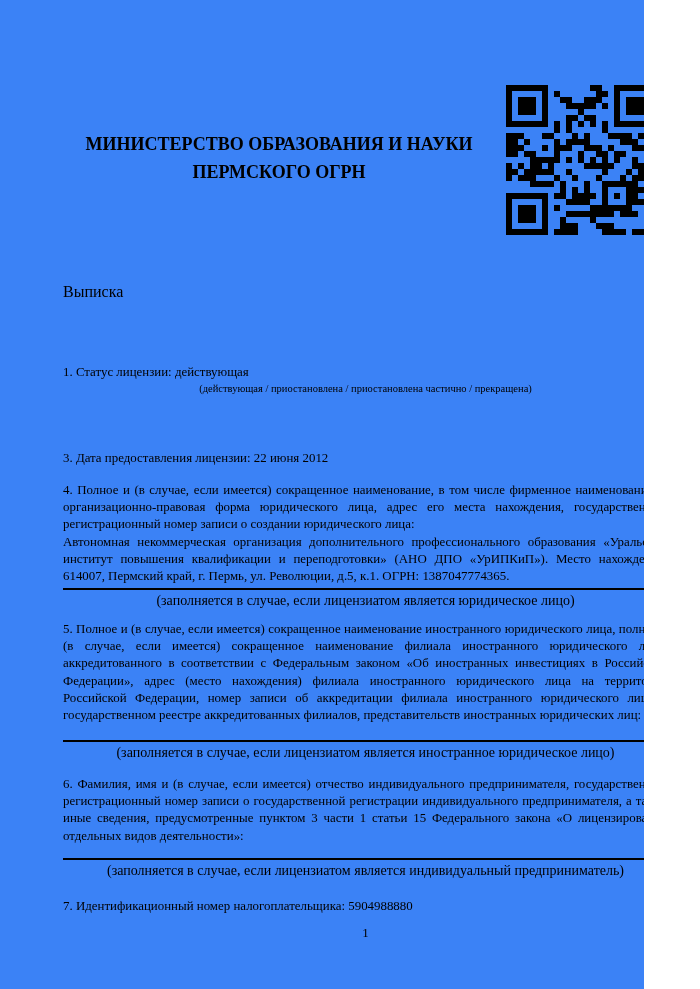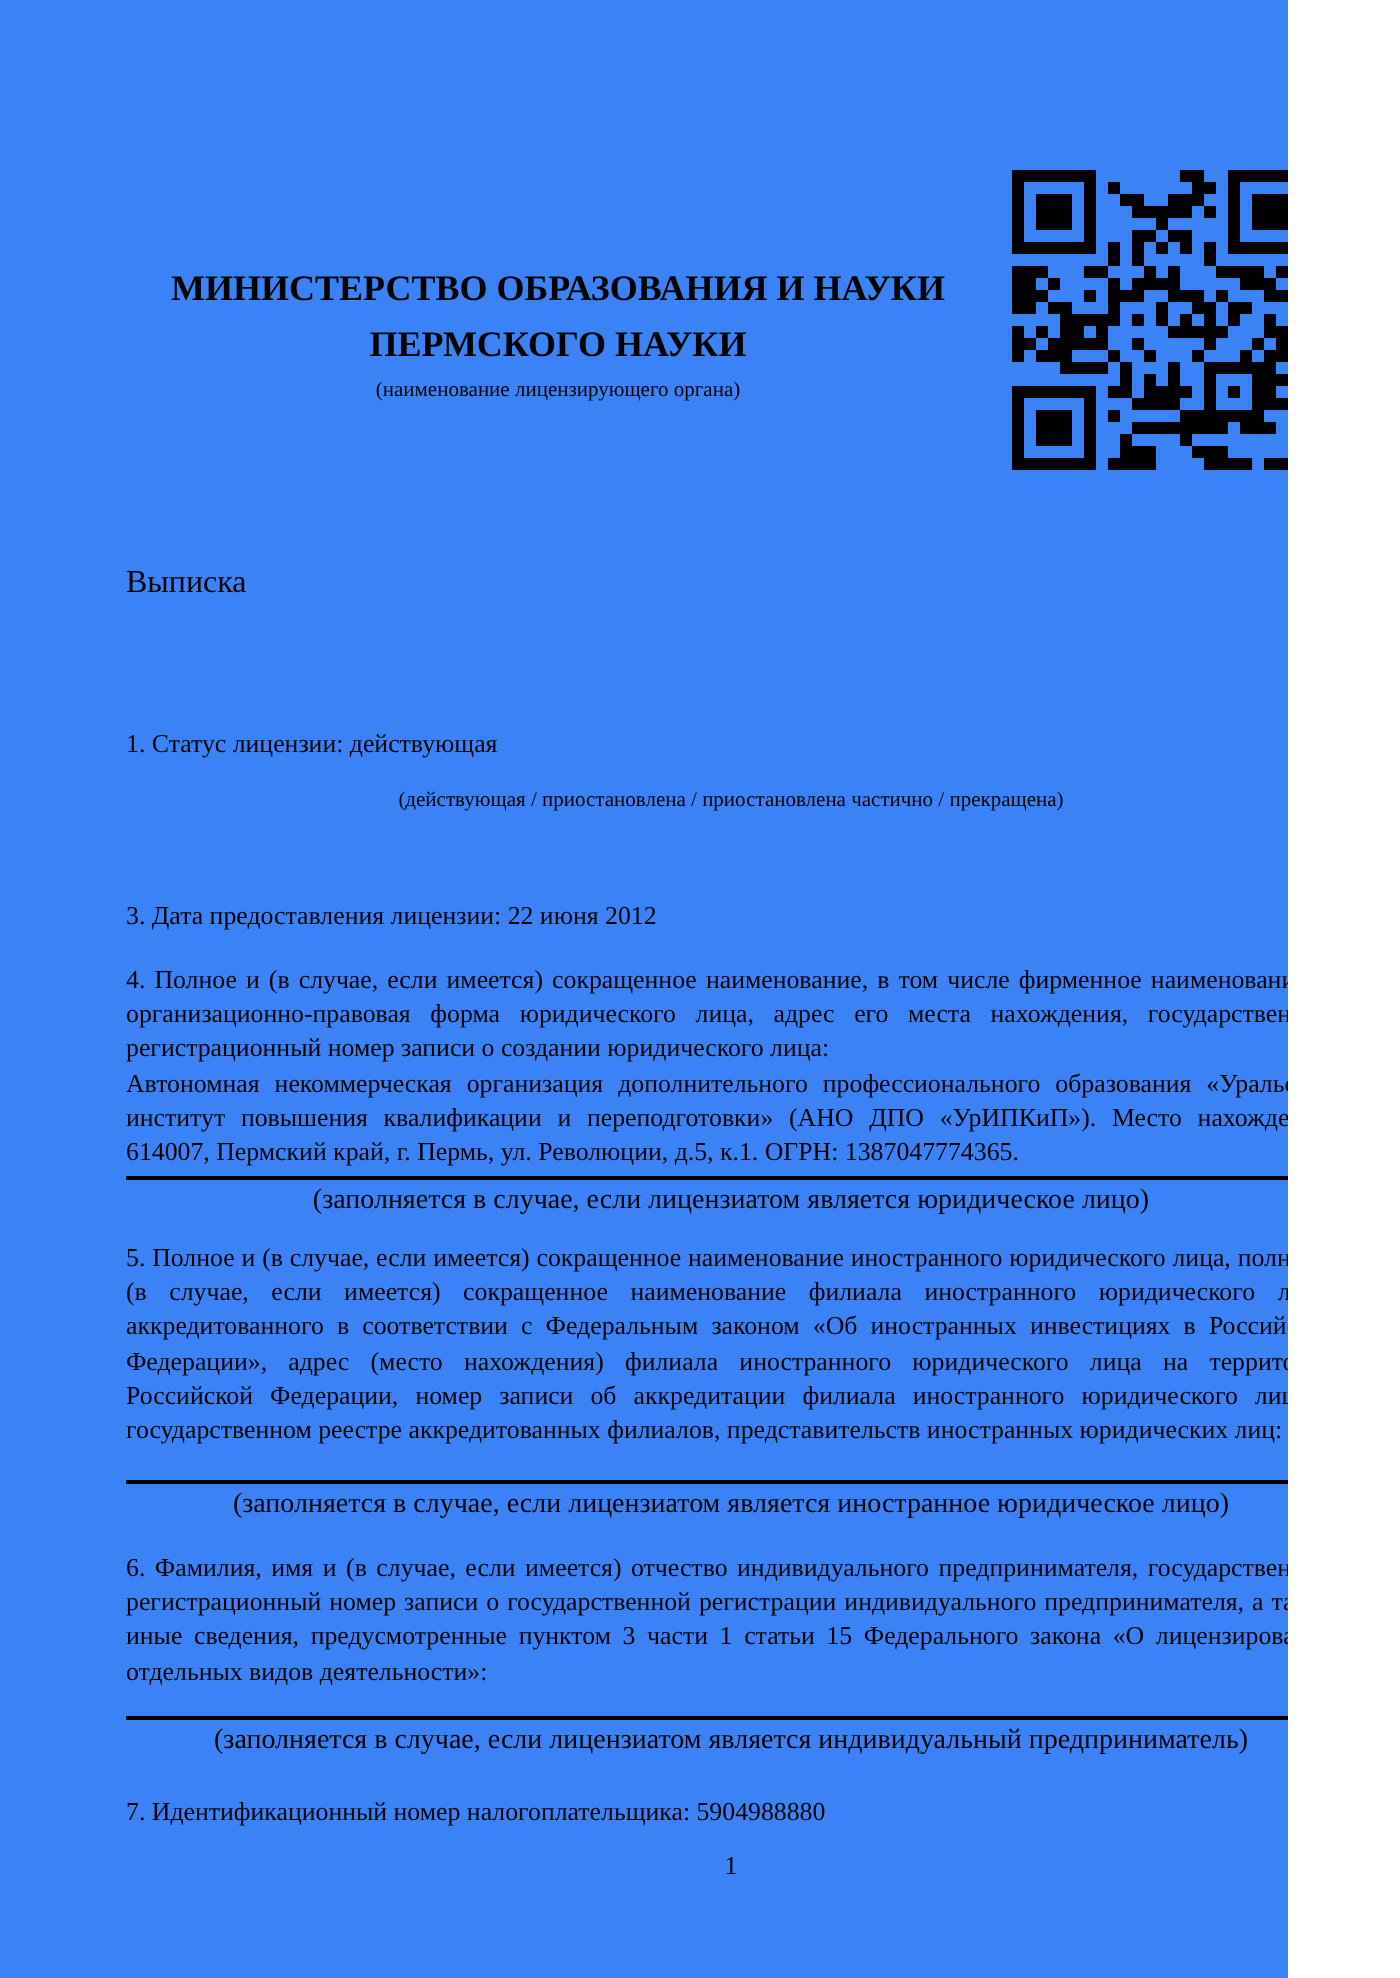--- a/index.html
+++ b/index.html
@@ -13,21 +13,21 @@
   .abs { position:absolute; }
   .content-w { left:63px; width:605px; }
   .para { font-size:12.9px; line-height:17.2px; text-align:justify; }
   .plain { font-size:12.9px; line-height:17.2px; }
   .header-block { top:130px; left:63px; width:432px; text-align:center; }
   .ministry { font-weight:bold; font-size:18px; line-height:28px; }
   .small-caption { font-size:10.5px; line-height:13px; }
   .header-block .small-caption { margin-top:3px; }
   .qr-box { top:85px; left:506px; width:150px; height:150px; }
   .doc-title { top:282px; text-align:left; font-size:16px; line-height:20px; }
-  .status-caption { text-align:center; font-size:10.5px; margin-top:14px; }
+  .status-caption { text-align:center; font-size:10.5px; margin-top:2px; }
   .rule { border-top:2px solid #000; height:0; }
   .rule-caption { font-size:14px; line-height:13px; text-align:center; margin-top:4px; }
   .item1 { top:364px; }
   .item2 { top:418px; }
   .item3 { top:450px; }
   .item4 { top:482px; }
   .item4 .rule { margin-top:3px; }
   .item5 { top:621px; }
   .item5 .rule { margin-top:16px; }
   .item6 { top:776px; }
@@ -348,23 +348,22 @@
         <rect x="108" y="144" width="6" height="6"></rect>
         <rect x="114" y="144" width="6" height="6"></rect>
         <rect x="126" y="144" width="6" height="6"></rect>
         <rect x="132" y="144" width="6" height="6"></rect>
       </svg>
   </div>
 
   <div class="abs header-block">
     <div class="ministry">
       <span>МИНИСТЕРСТВО ОБРАЗОВАНИЯ И НАУКИ</span><br>
-      <span>ПЕРМСКОГО НАУКИ</span>
+      <span>ПЕРМСКОГО ОГРН</span>
     </div>
-    <div class="small-caption">(наименование лицензирующего органа)</div>
   </div>
 
   <div class="abs content-w doc-title">
     <div>Выписка</div>
   </div>
 
   <section class="abs content-w item1">
     <div class="plain">1. Статус лицензии: действующая</div>
     <div class="status-caption">(действующая / приостановлена / приостановлена частично / прекращена)</div>
   </section>

